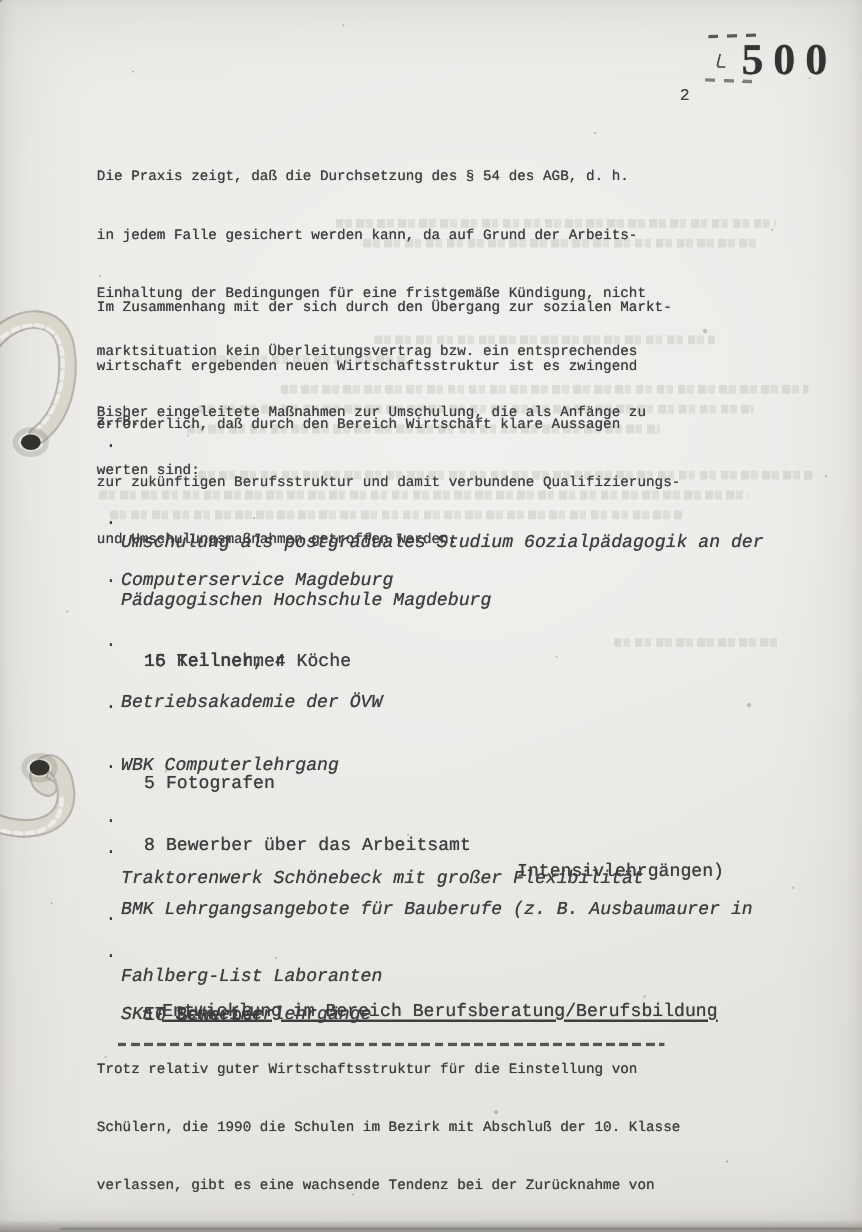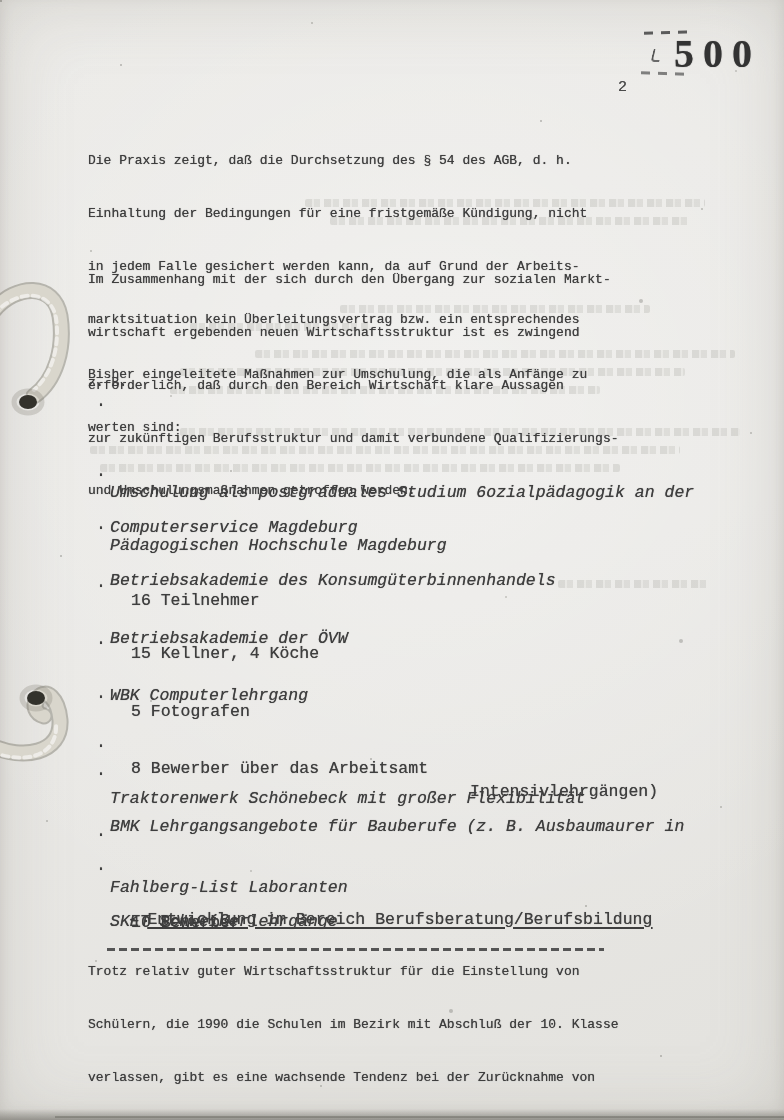--- a/index.html
+++ b/index.html
@@ -119,22 +119,22 @@
   </div>
 
   <div class="dash-row r1"></div>
   <div class="dash-row r2"></div>
   <div class="stamp-tick"></div>
   <div class="stamp">500</div>
   <div class="pageno">2</div>
 
   <div class="tw" style="left:88px;top:117px;">
     <span class="line">Die Praxis zeigt, daß die Durchsetzung des § 54 des AGB, d. h.</span>
+    <span class="line">in jedem Falle gesichert werden kann, da auf Grund der Arbeits-</span>
     <span class="line">Einhaltung der Bedingungen für eine fristgemäße Kündigung, nicht</span>
-    <span class="line">in jedem Falle gesichert werden kann, da auf Grund der Arbeits-</span>
     <span class="line">marktsituation kein Überleitungsvertrag bzw. ein entsprechendes</span>
   </div>
 
   <div class="tw" style="left:88px;top:236px;">
     <span class="line">Im Zusammenhang mit der sich durch den Übergang zur sozialen Markt-</span>
     <span class="line">wirtschaft ergebenden neuen Wirtschaftsstruktur ist es zwingend</span>
     <span class="line">erforderlich, daß durch den Bereich Wirtschaft klare Aussagen</span>
     <span class="line">zur zukünftigen Berufsstruktur und damit verbundene Qualifizierungs-</span>
     <span class="line">und Umschulungsmaßnahmen getroffen werden.</span>
   </div>
@@ -154,21 +154,20 @@
   </div>
 
   <div class="measure" style="top:466px;">
     <span class="bullet">.</span>
     <div class="m-lines"><span class="line">Computerservice Magdeburg</span></div>
     <div class="detail">16 Teilnehmer</div>
   </div>
 
   <div class="measure" style="top:519px;">
     <span class="bullet">.</span>
-    <div class="m-lines"><span class="line">Betriebsakademie des Konsumgüterbinnenhandels</span></div>
     <div class="detail">15 Kellner, 4 Köche</div>
   </div>
 
   <div class="measure wide" style="top:577px;">
     <span class="bullet">.</span>
     <div class="m-lines"><span class="line">Betriebsakademie der ÖVW</span></div>
     <div class="detail">5 Fotografen</div>
   </div>
 
   <div class="measure" style="top:634px;">

